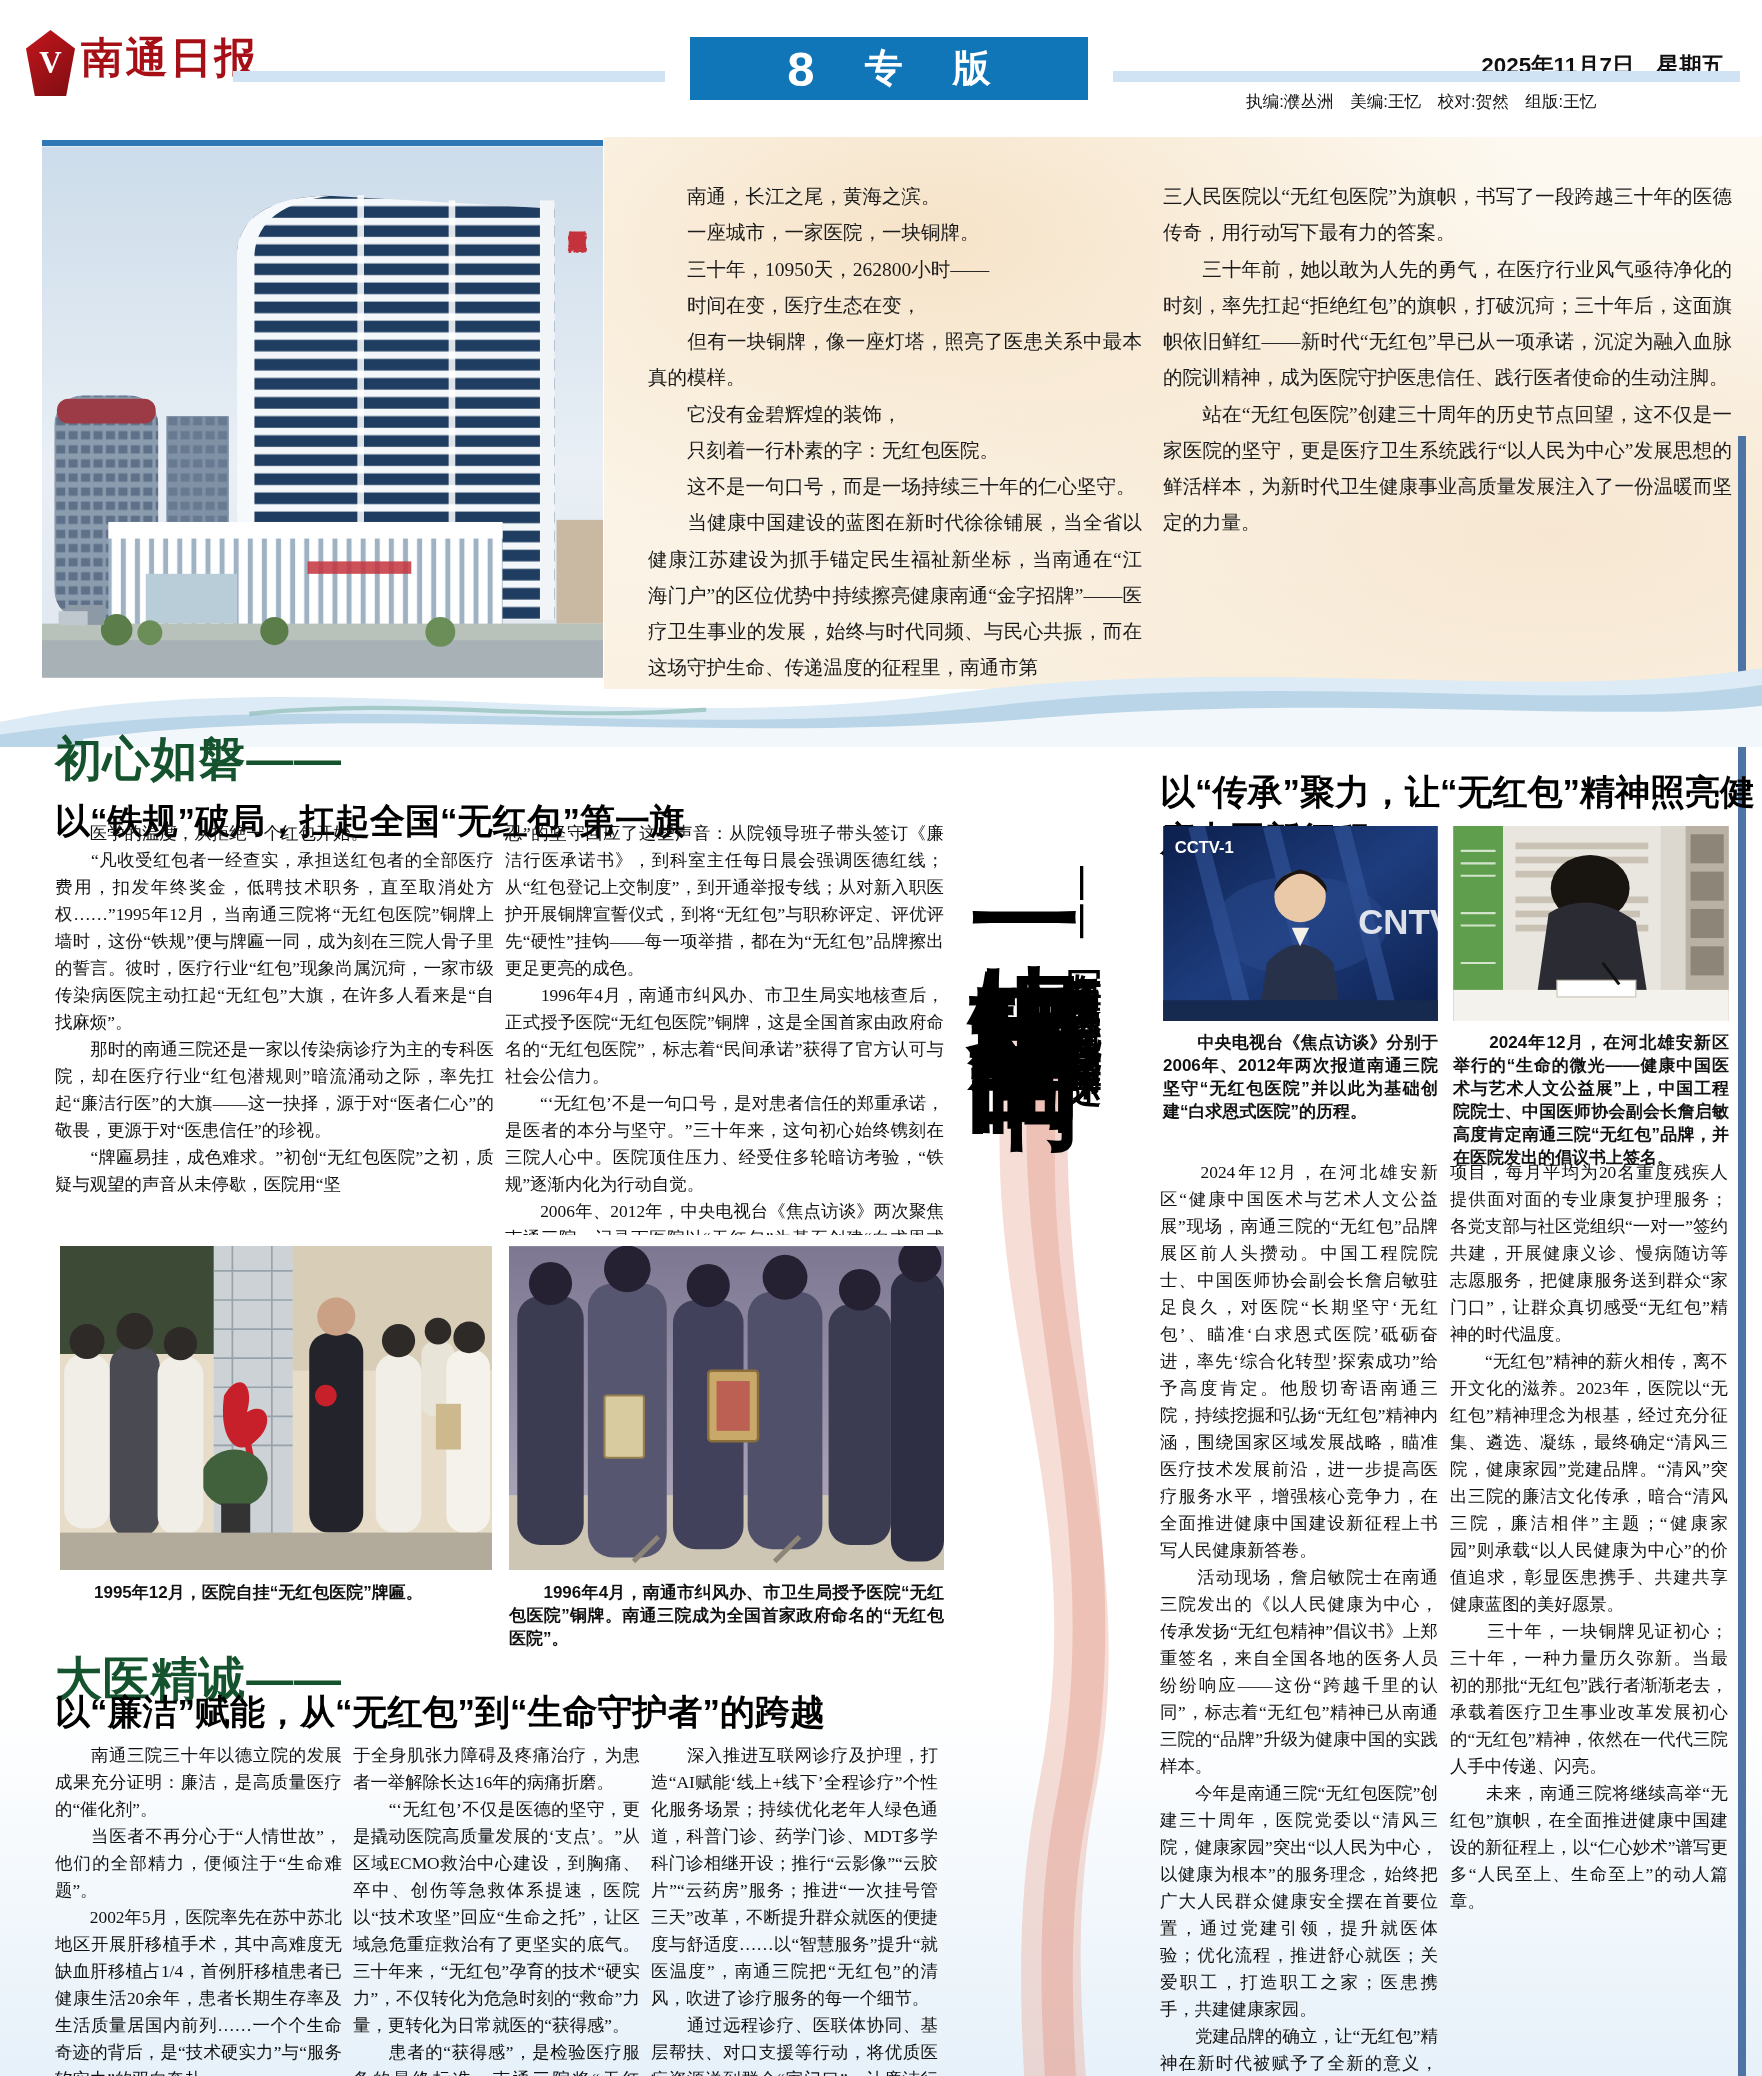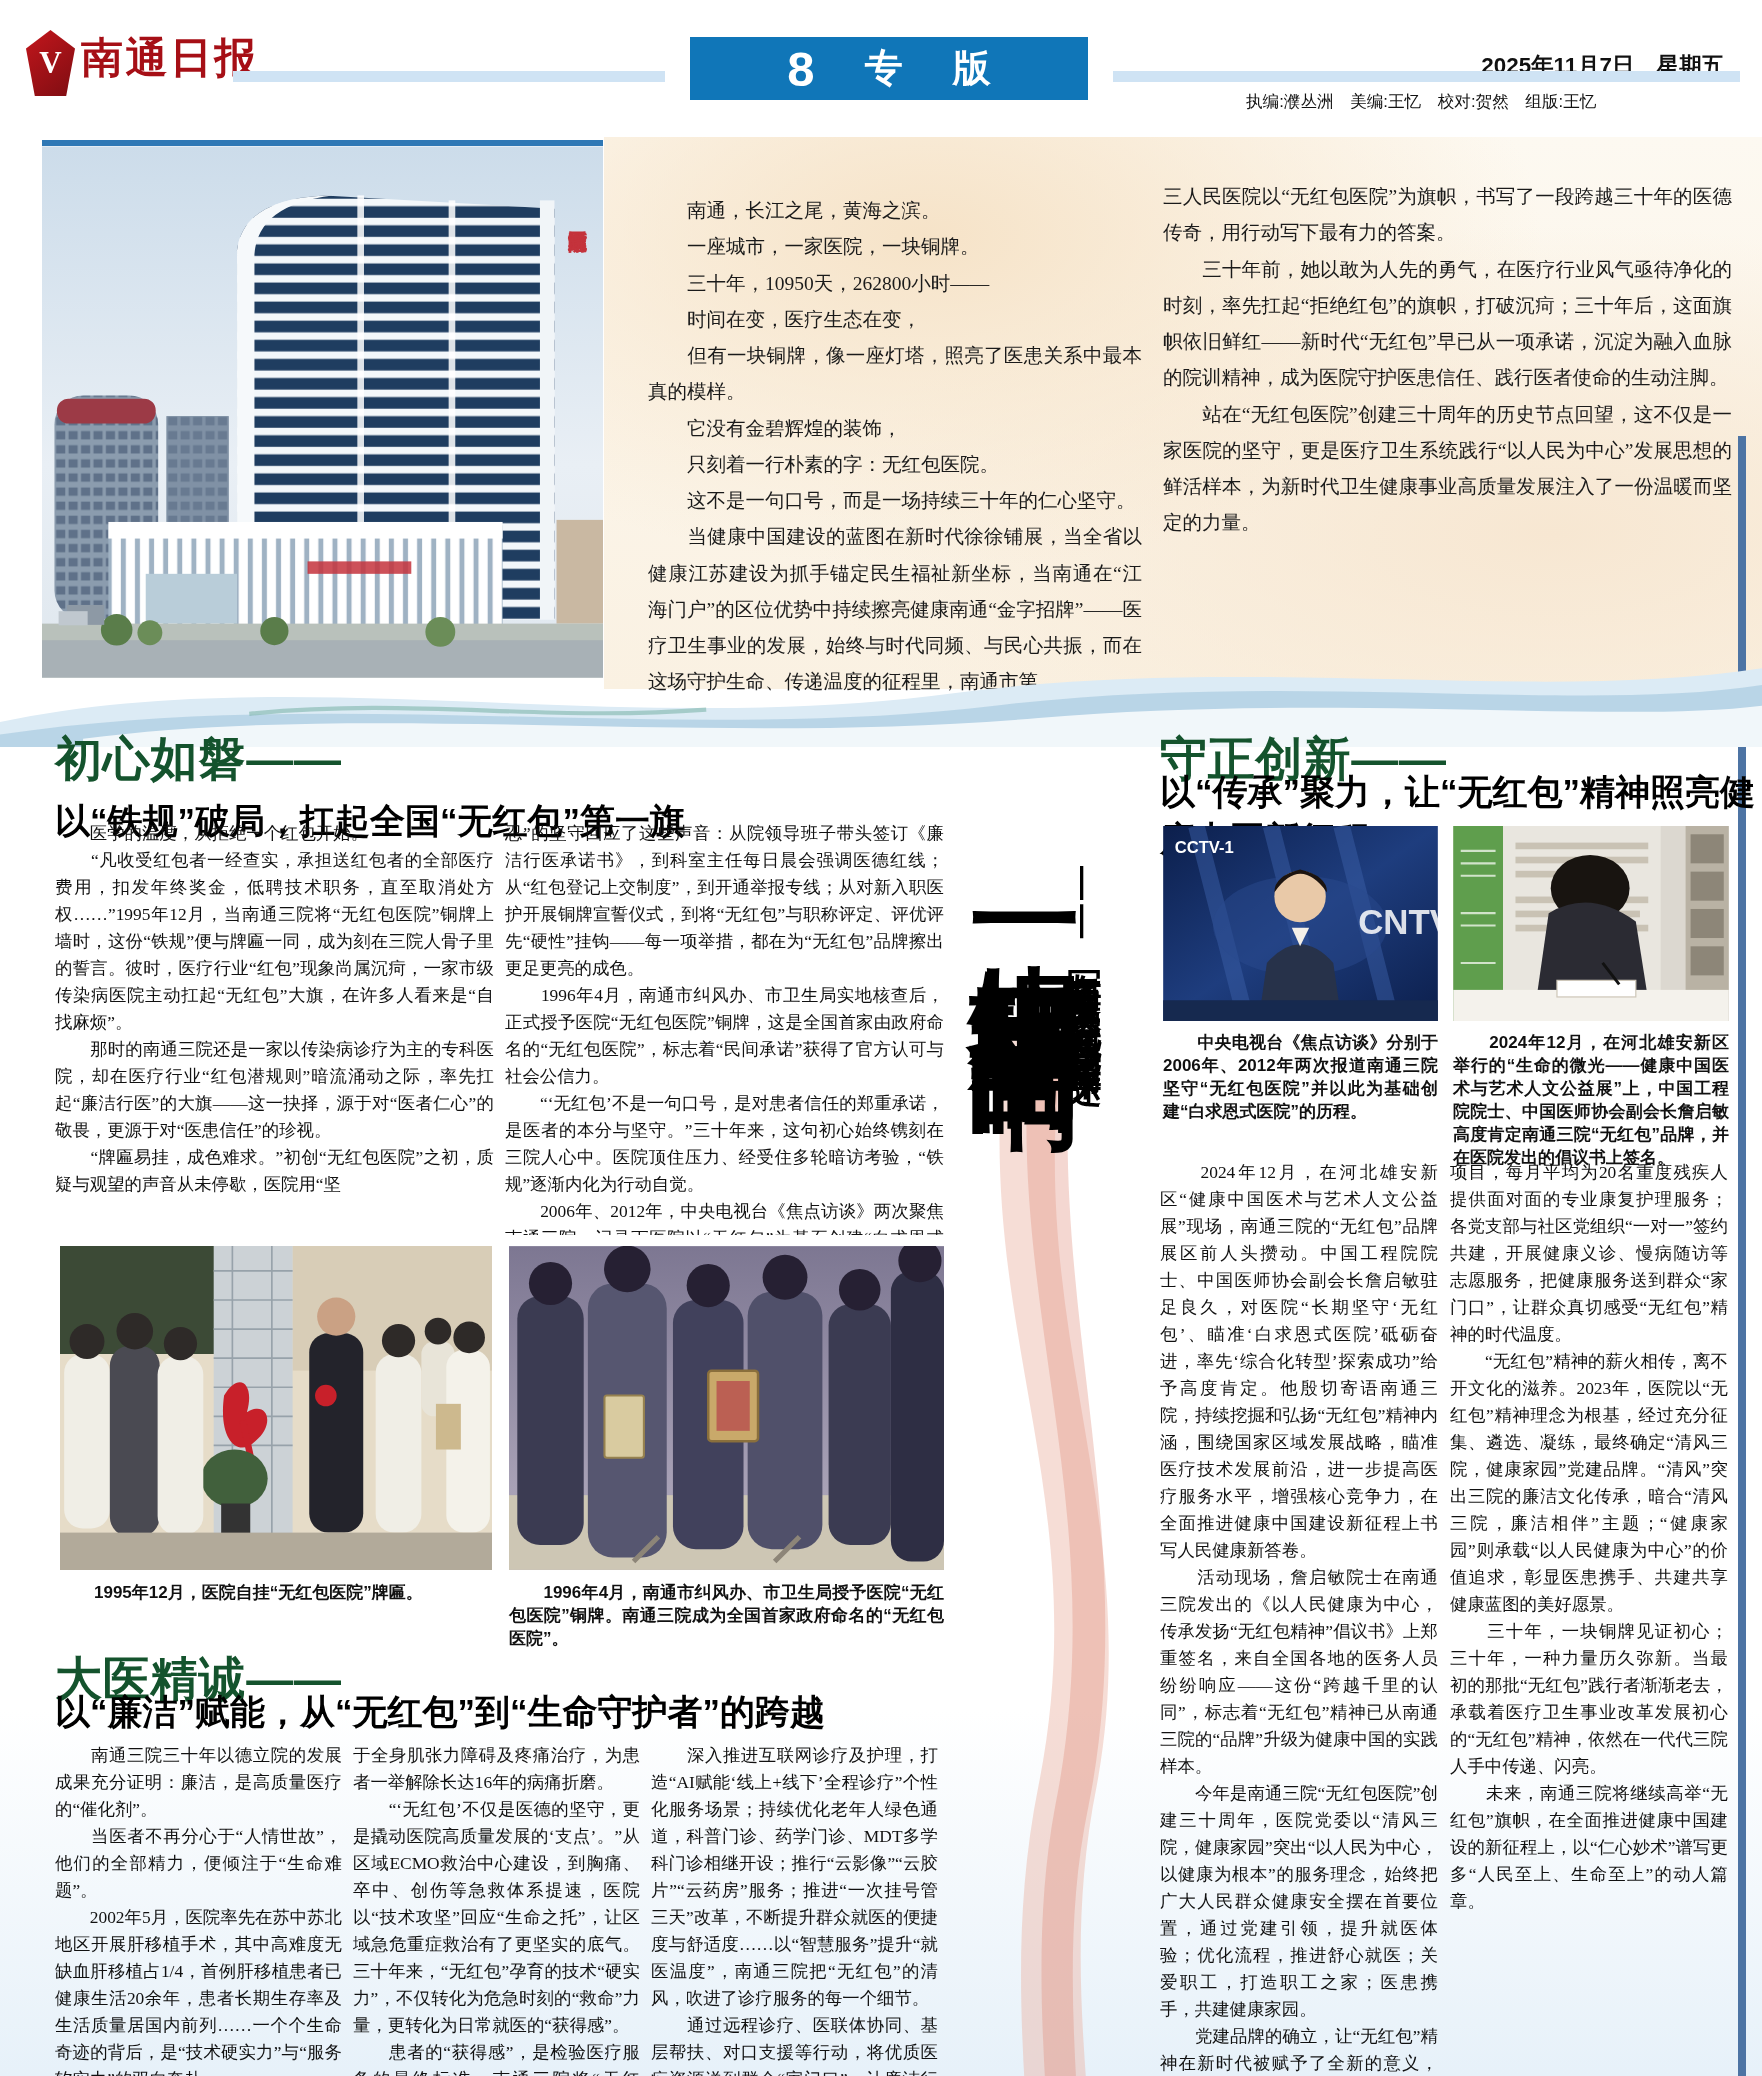--- a/index.html
+++ b/index.html
@@ -22,21 +22,21 @@
   .m-editors{left:1246px;top:91px;width:478px;text-align:left;font-size:16.6px;}
   .rule-right{left:1738px;top:436px;width:8.3px;height:2031px;background:#4d74a4;}
   
   .hero-topline{left:42px;top:140px;width:561px;height:5.8px;background:#2f78b5;}
   .intro-bg{left:604px;top:137px;width:1158px;height:552px;
      background:radial-gradient(ellipse at 28% 18%,#f6e3c8 0%,rgba(246,227,200,0) 52%),
                 radial-gradient(ellipse at 82% 72%,#f7e7d2 0%,rgba(247,231,210,0) 55%),
                 linear-gradient(180deg,#fdf9f1,#faf1e2);}
   .hero-photo{left:42px;top:146px;width:561px;height:532px;overflow:hidden;}
   .intro{font-size:19.5px;line-height:1.86;white-space:pre-line;text-align:justify;text-justify:inter-character;color:#1a1a1a;}
-  .intro1{left:648px;top:193px;width:494px;height:503px;overflow:hidden;}
+  .intro1{left:648px;top:179px;width:494px;height:503px;overflow:hidden;}
   .intro2{left:1163px;top:179px;width:569px;height:503px;overflow:hidden;}
   
   .sec-title{font-size:47px;font-weight:900;color:#14532d;letter-spacing:0.8px;}
   .sec-sub{font-size:35px;font-weight:800;color:#000;}
   
   .col{font-size:17.4px;line-height:27px;text-align:justify;text-justify:inter-character;
        white-space:pre-line;overflow:hidden;color:#111;}
   .caption{font-size:17px;line-height:23px;font-weight:600;white-space:pre-line;text-align:justify;
            font-family:"Liberation Sans","DejaVu Sans",sans-serif;}
   
@@ -255,21 +255,20 @@
 
   <div class="abs" style="left:947px;top:1038px;width:208px;height:1329px;">
     <svg width="208" height="1329" viewBox="0 0 500 3200" preserveAspectRatio="none">
       <path d="M140,0 C60,700 360,1100 220,1800 C110,2350 260,2800 180,3200 L320,3200 C420,2750 250,2350 360,1800 C480,1150 180,700 280,0 Z" fill="#eab3a4" opacity=".45"></path>
       <path d="M200,0 C140,650 400,1150 260,1850 C170,2330 300,2820 240,3200 L300,3200 C380,2780 240,2330 340,1850 C470,1200 240,650 300,0 Z" fill="#e08d7a" opacity=".35"></path>
     </svg>
   </div>
   <div class="abs vhead">一块铜牌三十年的回响</div>
   <div class="abs vsub">——写在南通市第三人民医院『无红包医院』创建三十周年之际</div>
 
-  <div class="abs sec-title sans" style="left:1160px;top:728px;">守正创新——</div>
   <div class="abs sec-sub sans" style="left:1160px;top:769px;">以“传承”聚力，让“无红包”精神照亮健康中国新征程</div>
 
   <div class="abs ph" style="left:1163px;top:826px;width:282px;height:195px;">
     <svg width="275" height="195" viewBox="0 0 662 470">
       <defs>
           <linearGradient id="tv" x1="0" y1="0" x2="1" y2="1">
         <stop offset="0" stop-color="#0c1f4c"></stop>
             <stop offset=".5" stop-color="#1e3d7e"></stop>
             <stop offset="1" stop-color="#0c1f4c"></stop>
           </linearGradient>

